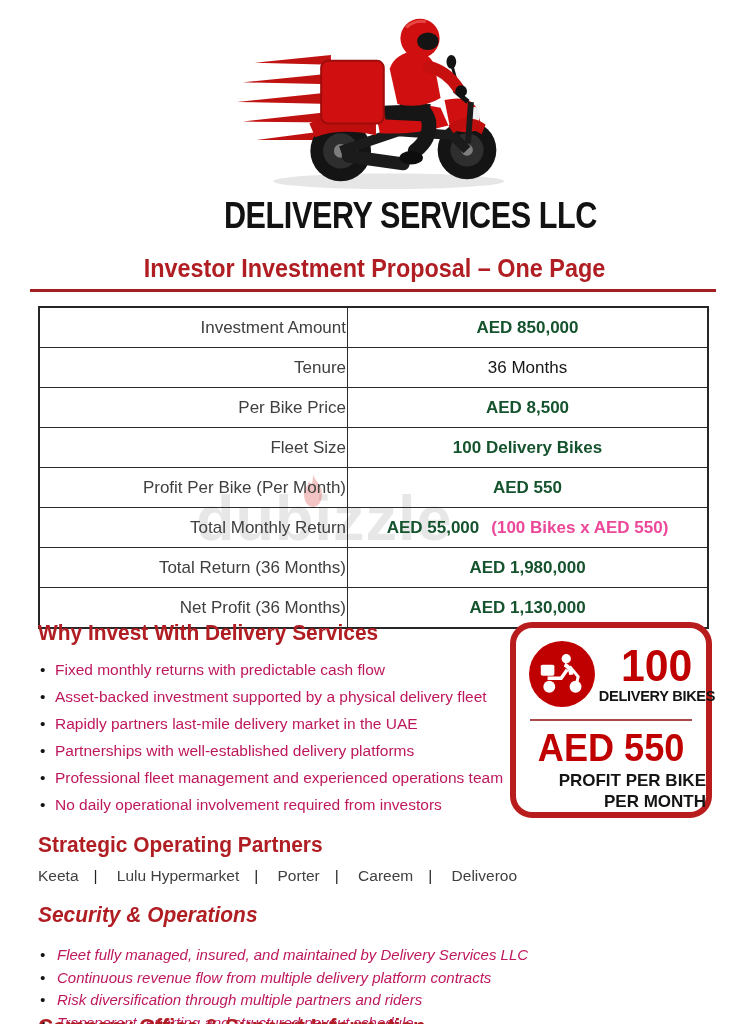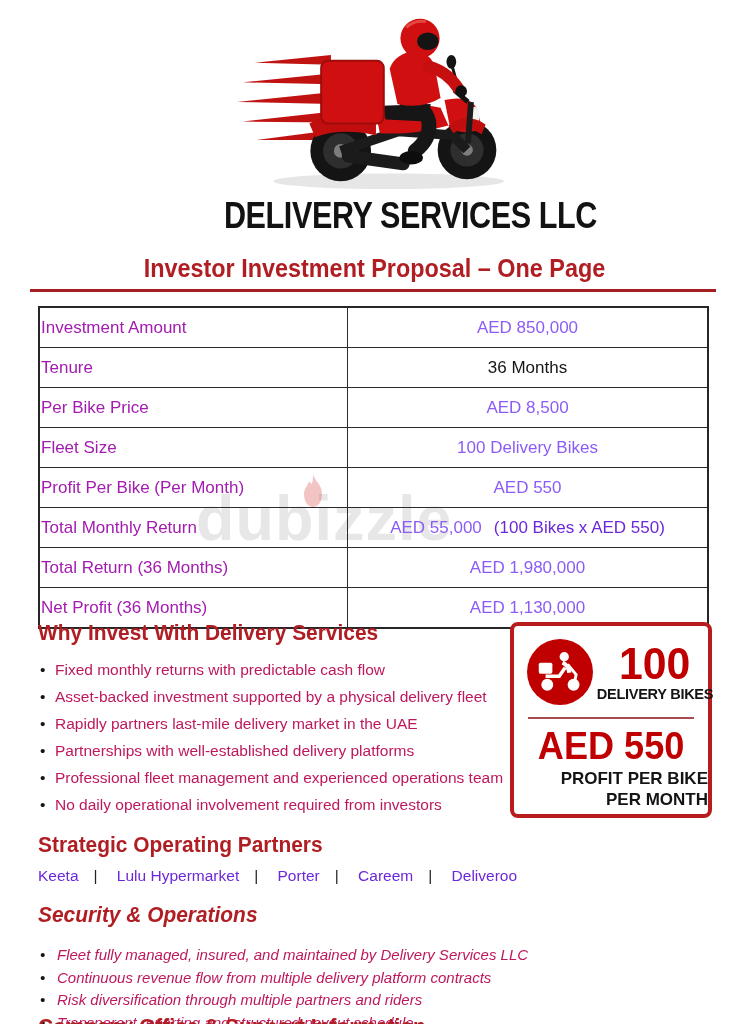--- a/index.html
+++ b/index.html
@@ -29,26 +29,26 @@
 
   
   .invest-table{
     position:absolute;top:306px;left:38px;width:671px;height:298px;z-index:2;
     border-collapse:collapse;table-layout:fixed;background:transparent;
   }
   .invest-table td{
     border:1.6px solid #2b2b2b;height:37px;vertical-align:middle;
     font-size:17px;
   }
-  .invest-table tr td:first-child{width:305px;color:#a21caf;}
+  .invest-table tr td:first-child{width:305px;color:#404040;text-align:right;}
   .invest-table tr td:last-child{text-align:center;}
   .invest-table{border:2px solid #262626;}
-  .val.red{color:#8b5cf6;font-weight:normal;}
+  .val.red{color:#14532d;font-weight:bold;}
   .val.plain{color:#161616;font-weight:normal;}
-  .note:not(:empty){margin-left:12px;color:#6d28d9;font-weight:normal;}
+  .note:not(:empty){margin-left:12px;color:#ec4899;font-weight:bold;}
 
   
   .watermark{
     position:absolute;top:482px;left:196px;z-index:1;
     font-size:63px;font-weight:bold;letter-spacing:1px;
     color:rgba(110,110,110,.17);
   }
   .watermark-flame{position:absolute;top:474px;left:300px;z-index:1;opacity:.33;}
 
   
@@ -64,38 +64,38 @@
   .bullets li{
     font-size:15.5px;color:#be185d;line-height:27px;white-space:nowrap;
     padding-left:17px;position:relative;
   }
   .bullets li::before{content:"•";position:absolute;left:2px;color:#141414;}
   .bullets.tight li{line-height:22.5px;font-size:15px;padding-left:19px;}
 
   
   .card{
     position:absolute;top:622px;left:510px;width:202px;height:196px;z-index:2;
-    border:4px solid #b91c1c;border-radius:8px;background:#fff;box-sizing:border-box;
+    border:6px solid #b91c1c;border-radius:22px;background:#fff;box-sizing:border-box;
   }
   .card-top{display:flex;align-items:center;padding:13px 8px 0 13px;}
   .bike-badge{width:66px;height:66px;border-radius:50%;background:#c00000;flex:0 0 66px;
     display:flex;align-items:center;justify-content:center;}
   .card-top-right{flex:1;text-align:center;margin-left:2px;}
   .big-count{font-size:45px;font-weight:bold;color:#c00000;line-height:42px;
     display:inline-block;transform:scaleX(.95);}
   .count-label{font-size:15px;font-weight:bold;color:#141414;letter-spacing:-.3px;
     display:block;transform:scaleX(.97);transform-origin:center;white-space:nowrap;}
   .card-divider{margin:12px 14px 8px 14px;border-top:2px solid #a94a4c;}
   .card-aed{text-align:center;font-size:38px;font-weight:bold;color:#c00000;line-height:38px;}
   .card-aed span{display:inline-block;transform:scaleX(.95);}
   .card-profit{text-align:right;font-size:17px;font-weight:bold;color:#141414;line-height:21px;margin-top:3px;}
 
   
   .partners{position:absolute;top:830px;left:38px;width:672px;z-index:2;}
-  .partners-row{margin-top:9px;font-size:15.5px;color:#6d28d9;white-space:nowrap;}
+  .partners-row{margin-top:9px;font-size:15.5px;color:#404040;white-space:nowrap;}
   .partner:not(:last-child)::after{content:"|";padding:0 15px;color:#222;}
 
   
   .security{position:absolute;top:900px;left:38px;width:672px;z-index:2;font-style:italic;}
   .security .bullets{margin-top:16px;}
 
   
   .footer-heading{position:absolute;top:1014px;left:38px;z-index:2;color:#b01e23;}
   .footer-heading span{display:inline-block;transform:scaleX(.95);transform-origin:left center;
     font-size:22px;font-weight:bold;white-space:nowrap;}

